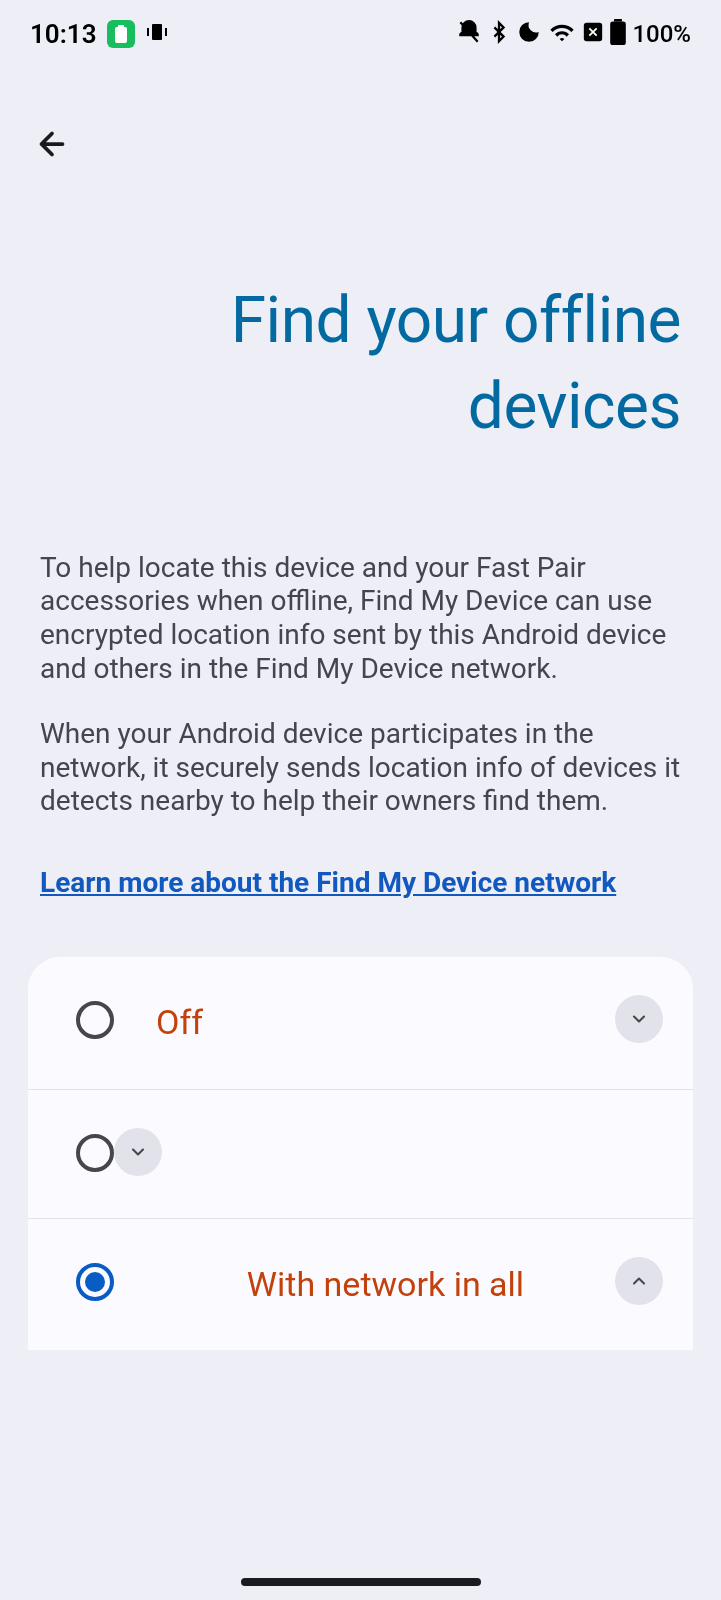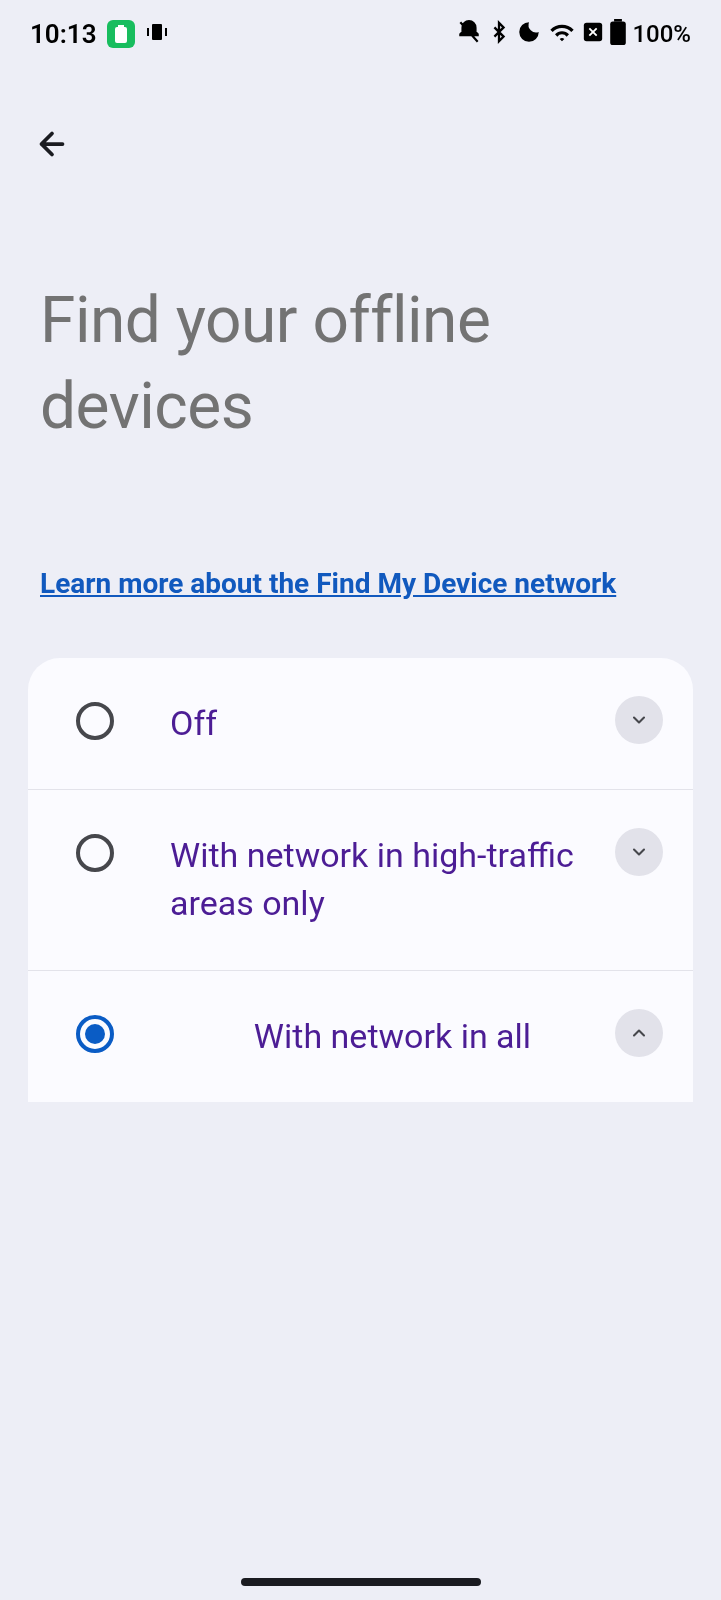--- a/index.html
+++ b/index.html
@@ -47,24 +47,25 @@
       width: 48px;
       height: 48px;
       display: flex;
       align-items: center;
       justify-content: center;
       cursor: pointer;
     }
     .page-title {
       font-size: 64px;
       font-weight: 400;
-      color: #737373;
+      color: #0369a1;
       margin: 110px 40px 0 40px;
       line-height: 1.35;
       letter-spacing: -0.5px;
+      text-align: right;
     }
     .description {
       font-size: 28px;
       font-weight: 400;
       color: #44464d;
       margin: 100px 40px 0 40px;
       line-height: 1.2;
     }
     .description p {
       margin-bottom: 32px;
@@ -112,22 +113,22 @@
     .radio.selected::after {
       content: '';
       width: 20px;
       height: 20px;
       background: #0a5cc5;
       border-radius: 50%;
     }
     .option-label {
       font-size: 34px;
       font-weight: 400;
-      color: #4c1d95;
-      margin-left: 56px;
+      color: #c2410c;
+      margin-left: 42px;
       flex: 1;
       line-height: 1.4;
     }
     .expand-button {
       width: 48px;
       height: 48px;
       background: #e2e2ea;
       border-radius: 50%;
       display: flex;
       align-items: center;
@@ -216,37 +217,38 @@
 
 <div class="back-button">
   <svg width="36" height="36" viewBox="0 0 24 24" fill="none" stroke="#1a1b20" stroke-width="2.5" stroke-linecap="round" stroke-linejoin="round">
     <path d="M19 12H5M12 19l-7-7 7-7"></path>
   </svg>
 </div>
 
 <h1 class="page-title">Find your offline devices</h1>
 
 <div class="description">
+  <p>To help locate this device and your Fast Pair accessories when offline, Find My Device can use encrypted location info sent by this Android device and others in the Find My Device network.</p>
+  <p>When your Android device participates in the network, it securely sends location info of devices it detects nearby to help their owners find them.</p>
 </div>
 
 <a class="learn-more-link">Learn more about the Find My Device network</a>
 
 <div class="options-card">
   <div class="option-item">
     <div class="radio"></div>
     <div class="option-label">Off</div>
     <div class="expand-button">
       <svg width="20" height="20" viewBox="0 0 24 24" fill="none" stroke="#46474c" stroke-width="2.5" stroke-linecap="round" stroke-linejoin="round">
           <path d="M6 9l6 6 6-6"></path>
         </svg>
     </div>
   </div>
   <div class="option-item">
     <div class="radio"></div>
-    <div class="option-label">With network in high-traffic areas only</div>
     <div class="expand-button">
       <svg width="20" height="20" viewBox="0 0 24 24" fill="none" stroke="#46474c" stroke-width="2.5" stroke-linecap="round" stroke-linejoin="round">
           <path d="M6 9l6 6 6-6"></path>
         </svg>
     </div>
   </div>
   <div class="option-item">
     <div class="radio selected"></div>
     <div class="option-label">With network in all</div>
     <div class="expand-button">

